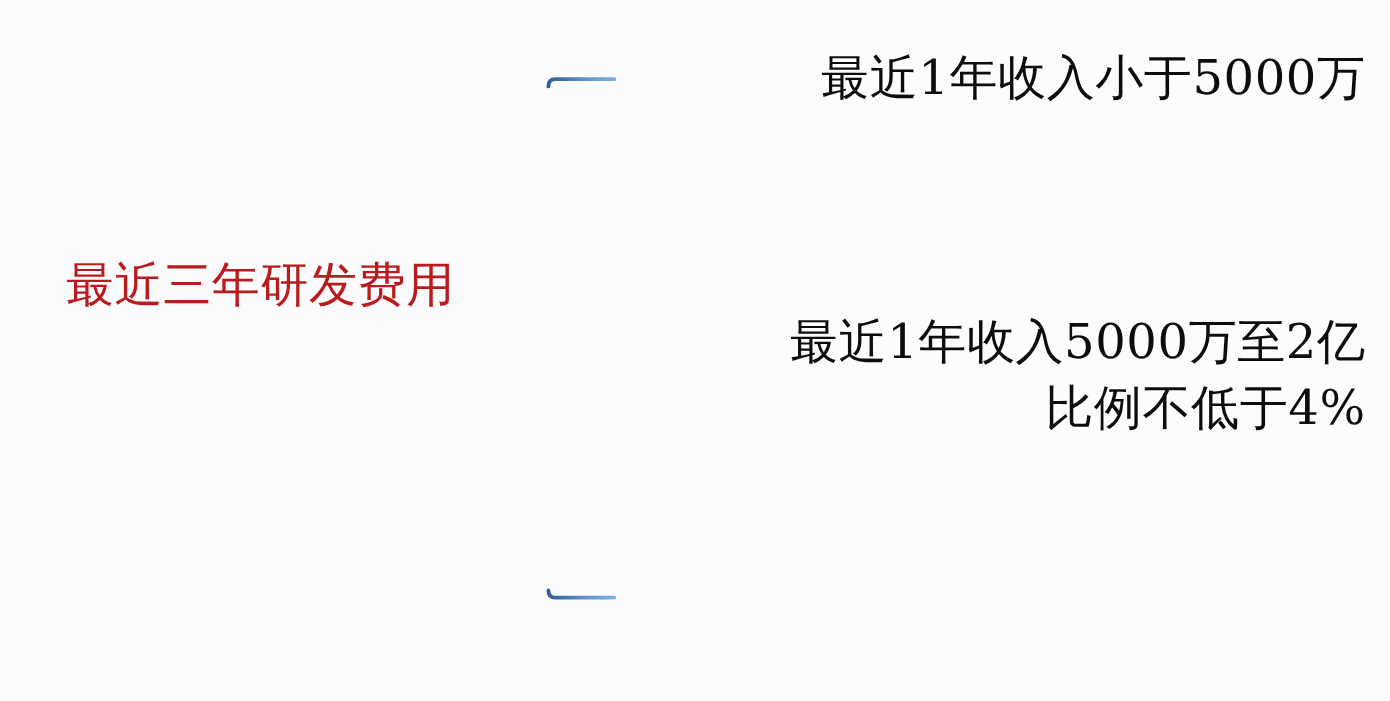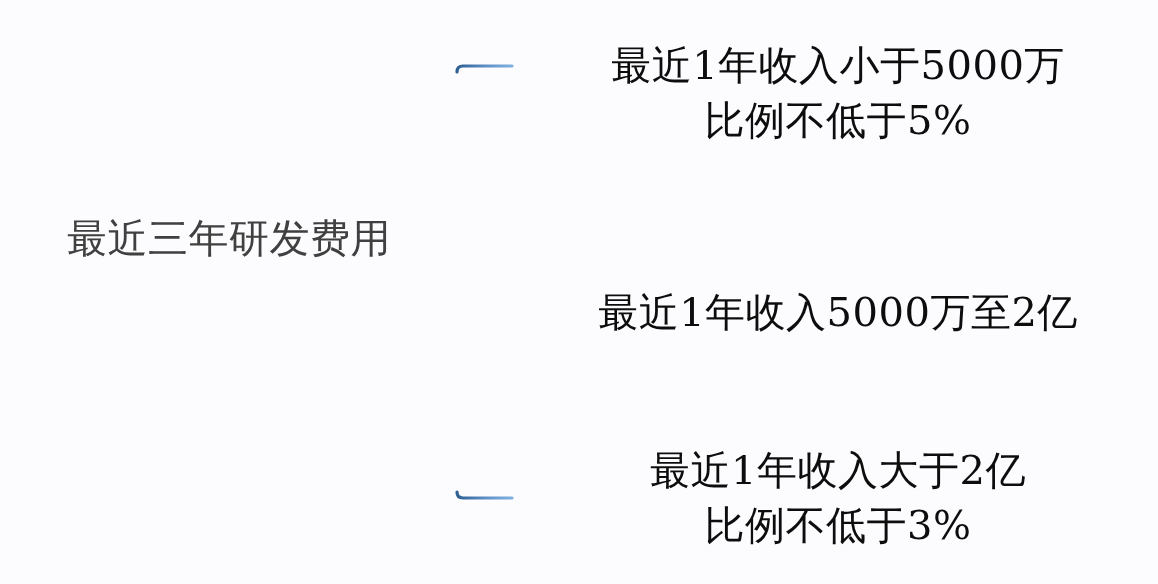--- a/index.html
+++ b/index.html
@@ -17,25 +17,25 @@
   #canvas {
     position: relative;
     width: 1158px;
     height: 584px;
     background: #fcfbfd;
   }
 
   
   .root-node {
     position: absolute;
-    left: 20px;
+    left: 8px;
     top: 212px;
     width: 418px;
     text-align: center;
-    color: #404040;
+    color: #b91c1c;
     font-size: 40px;
     line-height: 52px;
     letter-spacing: 0.5px;
     white-space: nowrap;
   }
   .root-line { display: block; }
 
   
   .bracket {
     position: absolute;
@@ -47,26 +47,26 @@
   }
 
   
   .branch {
     position: absolute;
     color: #0d0d0d;
     font-size: 40px;
     line-height: 55px;
     letter-spacing: 0.5px;
     white-space: nowrap;
-    text-align: center;
+    text-align: right;
   }
   .branch .b-line { display: block; }
 
   .branch-1 { left: 538px; top: 38px;  width: 600px; }
-  .branch-2 { left: 538px; top: 258px; width: 600px; margin-top: 27px; }
+  .branch-2 { left: 538px; top: 258px; width: 600px; }
   .branch-3 { left: 538px; top: 443px; width: 600px; }
 </style>
 </head>
 <body>
 
 <div id="canvas">
 
   <div class="root-node">
     <span class="root-line">最近三年研发费用</span>
   </div>
@@ -99,25 +99,21 @@
 
     <path d="M 9 16 Q 9 10 15 10 L 64 10" stroke="url(#gradTopArm)" stroke-width="3.2" fill="none" stroke-linecap="round"></path>
 
     <path d="M 9 225 L 64 225" stroke="url(#gradMidArm)" stroke-width="3.4" fill="none" stroke-linecap="round"></path>
 
     <path d="M 9 436 Q 9 442 15 442 L 64 442" stroke="url(#gradBotArm)" stroke-width="3.2" fill="none" stroke-linecap="round"></path>
   </svg>
 
   <div class="branch branch-1">
     <span class="b-line">最近1年收入小于5000万</span>
-    <span class="b-line">比例不低于5%</span>
   </div>
 
   <div class="branch branch-2">
     <span class="b-line">最近1年收入5000万至2亿</span>
+    <span class="b-line">比例不低于4%</span>
   </div>
 
-  <div class="branch branch-3">
-    <span class="b-line">最近1年收入大于2亿</span>
-    <span class="b-line">比例不低于3%</span>
-  </div>
 
 </div>
 
 </body></html>

